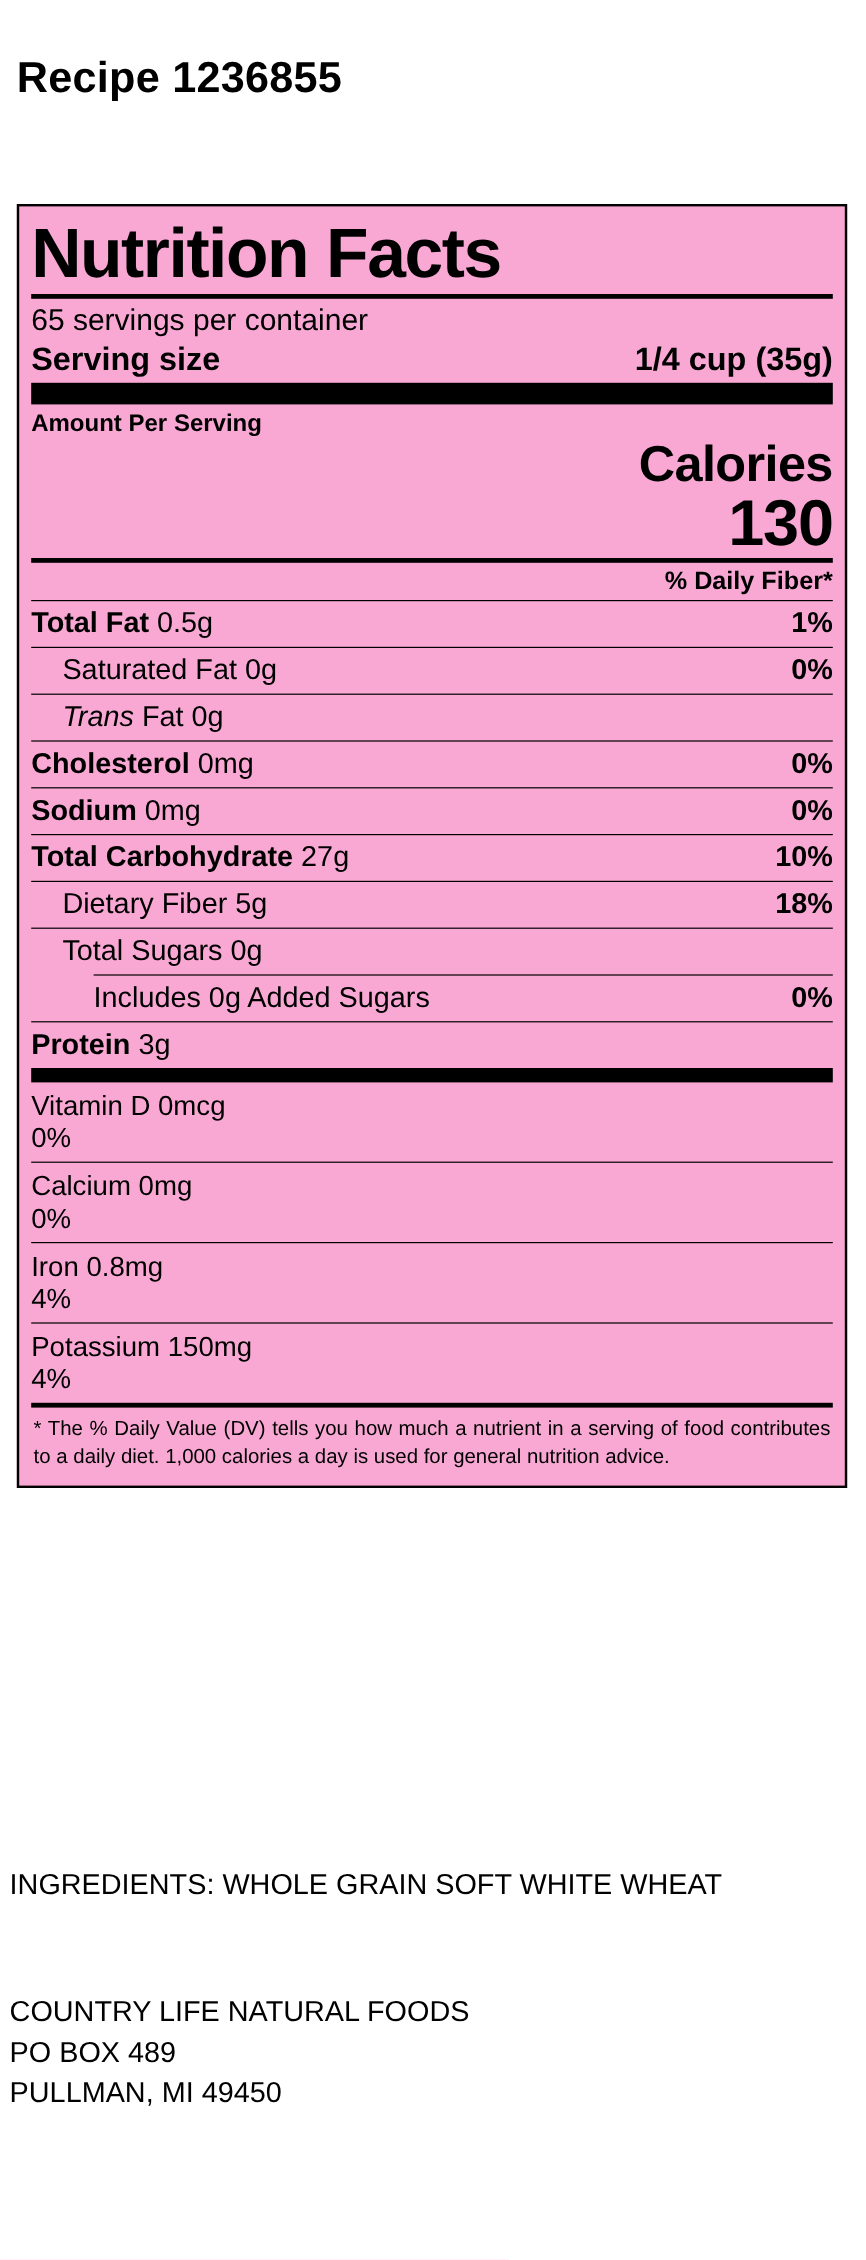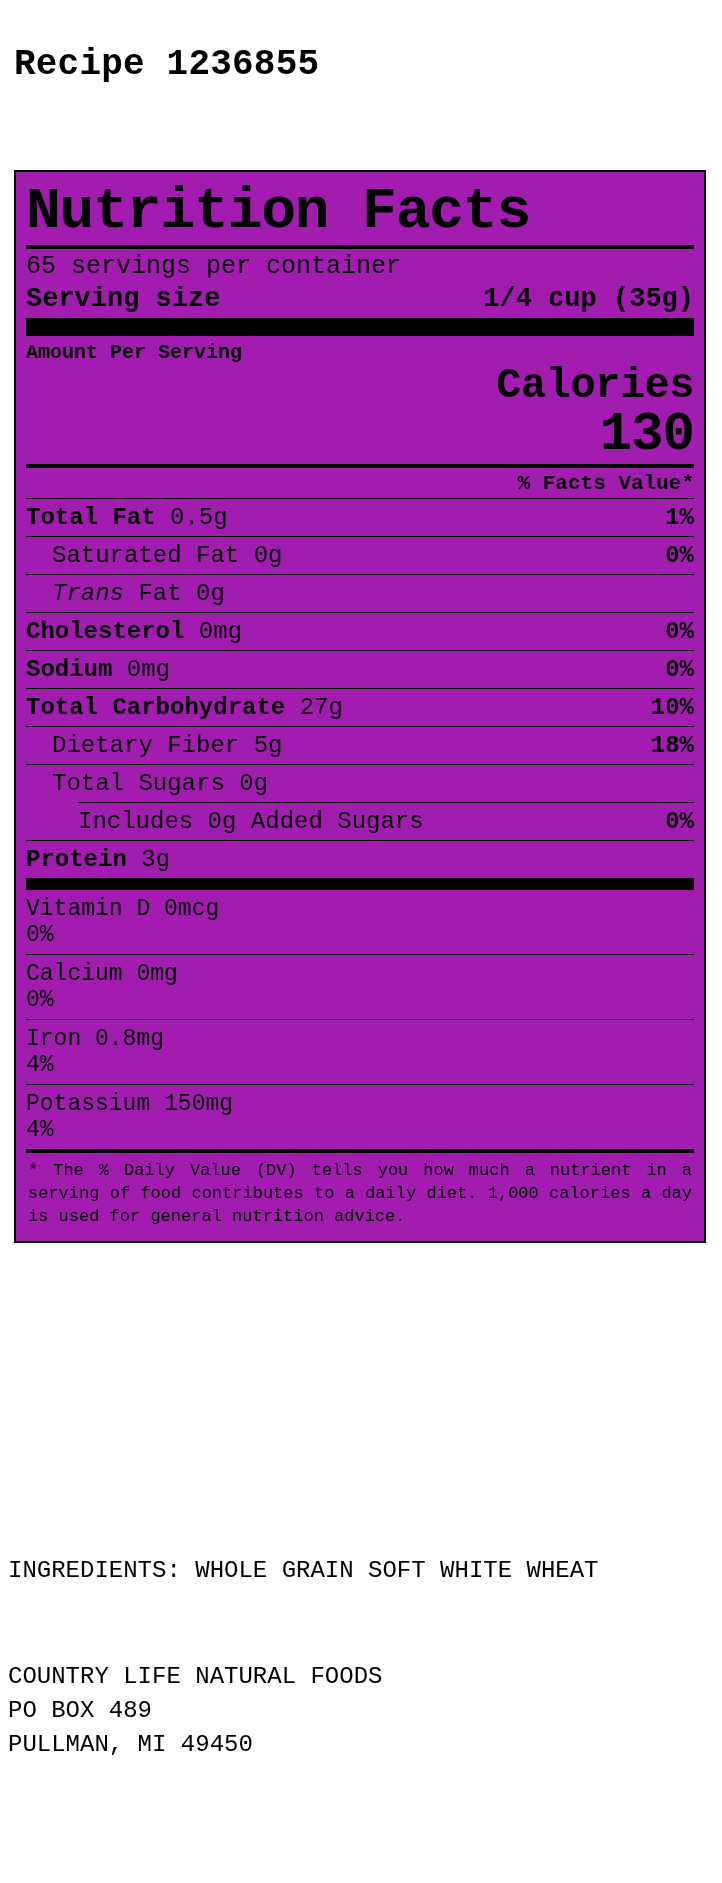--- a/index.html
+++ b/index.html
@@ -13,41 +13,40 @@
     font-family: "Liberation Sans", sans-serif;
     color: #000000;
     -webkit-font-smoothing: antialiased;
   }
   .page {
     position: relative;
     width: 722px;
     height: 1329px;
     box-sizing: border-box;
     padding: 12px;
-    font-family: Liberation Mono, monospace;
   }
   .recipe-title {
     position: absolute;
     left: 14px;
     top: 44px;
     font-size: 36px;
     font-weight: bold;
     letter-spacing: 0.2px;
   }
 
   
   .nf-panel {
     position: absolute;
     left: 14px;
     top: 170px;
     width: 692px;
     box-sizing: border-box;
     border: 2px solid #000;
     padding: 8px 10px 10px 10px;
-    background: #a21caf;
+    background: #f9a8d4;
   }
 
   .nf-title {
     font-size: 58px;
     font-weight: bold;
     line-height: 1.02;
     letter-spacing: -1.2px;
     margin: 2px 0 4px 0;
     text-align: left;
   }
@@ -178,21 +177,21 @@
 
     <div class="amount-per">Amount Per Serving</div>
 
     <div class="calories-row">
       <span class="calories-label">Calories</span>
       <span class="calories-value">130</span>
     </div>
 
     <div class="rule-med"></div>
 
-    <div class="dv-header">% Facts Value*</div>
+    <div class="dv-header">% Daily Fiber*</div>
     <div class="rule-thin"></div>
 
     <div class="nutrient-row">
       <span class="name"><b>Total Fat</b> <span>0.5g</span></span>
       <span class="pct">1%</span>
     </div>
     <div class="rule-thin"></div>
 
     <div class="nutrient-row indent-1">
       <span class="name"><span>Saturated Fat</span> <span>0g</span></span>

